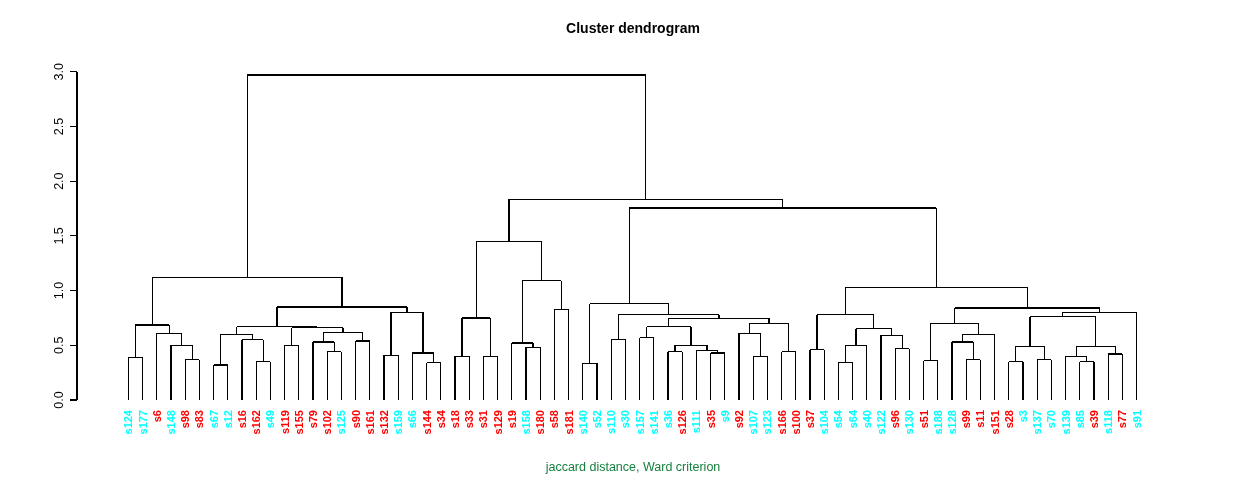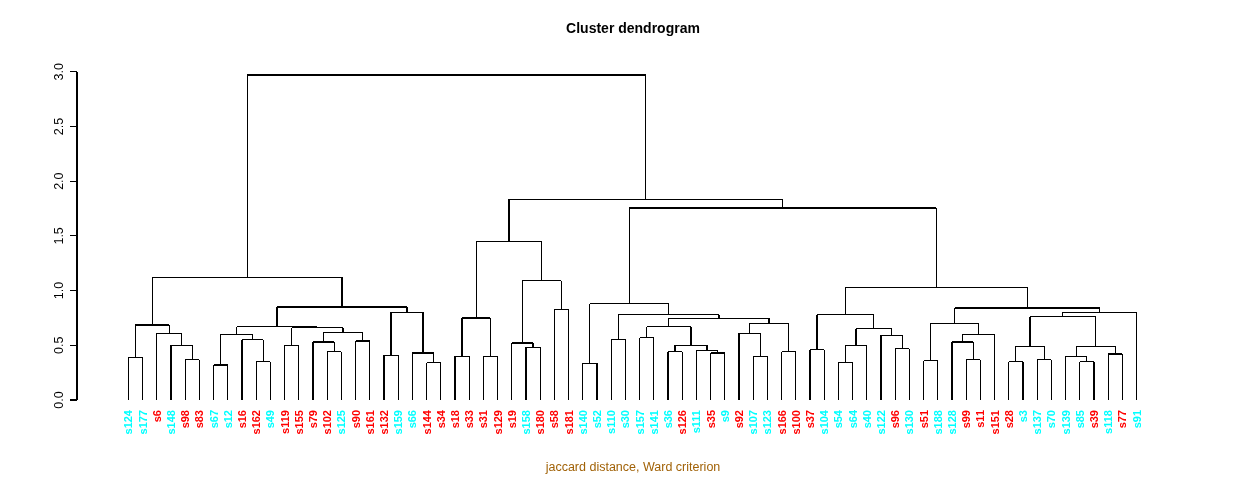--- a/index.html
+++ b/index.html
@@ -1,21 +1,21 @@
 <!DOCTYPE html>
 <html><head>
 <meta charset="utf-8">
 <style>
   html,body{margin:0;padding:0;background:#ffffff;}
   #figure{position:relative;width:1238px;height:500px;background:#ffffff;overflow:hidden;
           font-family:"Liberation Sans","DejaVu Sans",sans-serif;}
   #plot-title{position:absolute;left:128px;top:20px;width:1010px;text-align:center;
               font-size:14px;font-weight:bold;color:#000000;}
   #plot-caption{position:absolute;left:128px;top:460px;width:1010px;text-align:center;
-               font-size:12.5px;color:#a16207;}
+               font-size:12.5px;color:#15803d;}
   svg text{font-family:"Liberation Sans","DejaVu Sans",sans-serif;}
 </style>
 </head>
 <body>
 
 <div id="figure">
   <div id="plot-title">Cluster dendrogram</div>
   <svg id="plot" width="1238" height="500" viewBox="0 0 1238 500" shape-rendering="crispEdges">
       <line x1="128.3" y1="400" x2="128.3" y2="357.3223" stroke="#000000" stroke-width="1.2"></line>
       <line x1="142.5" y1="400" x2="142.5" y2="357.3223" stroke="#000000" stroke-width="1.2"></line>

